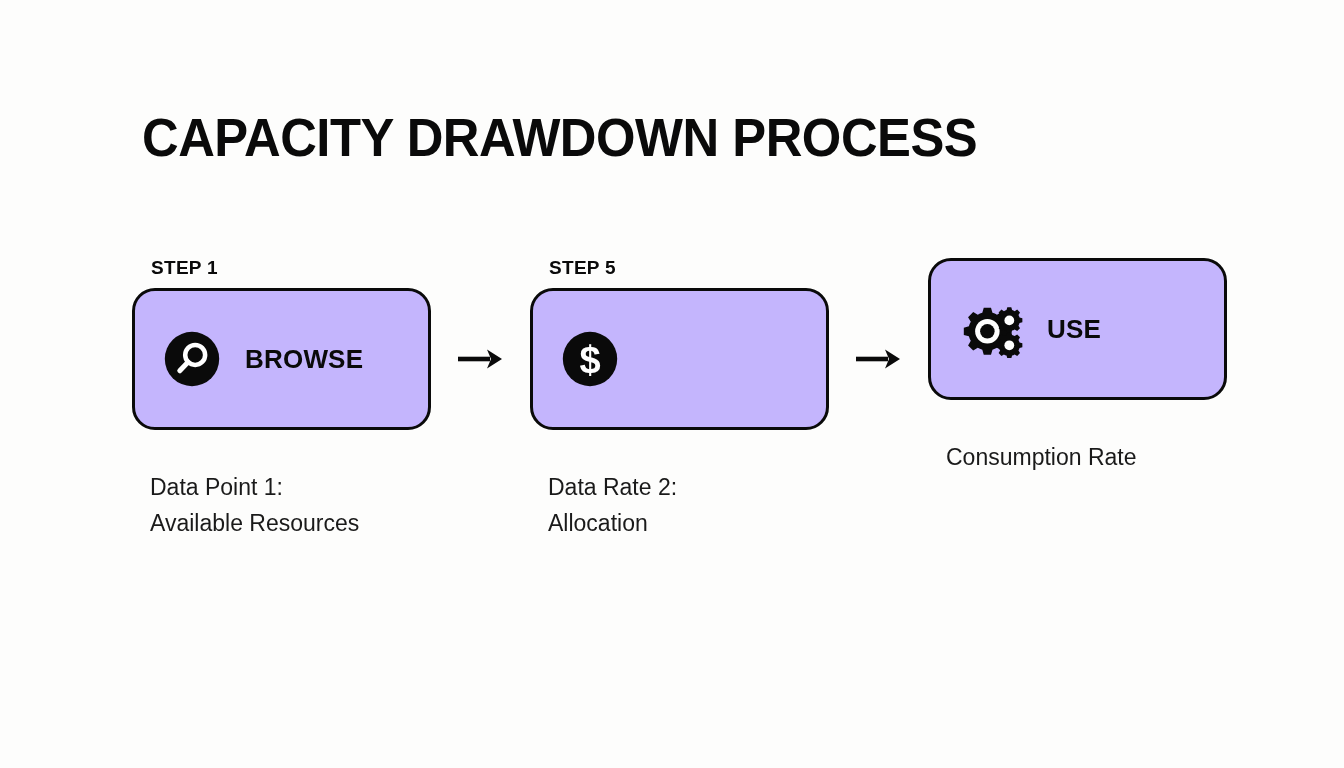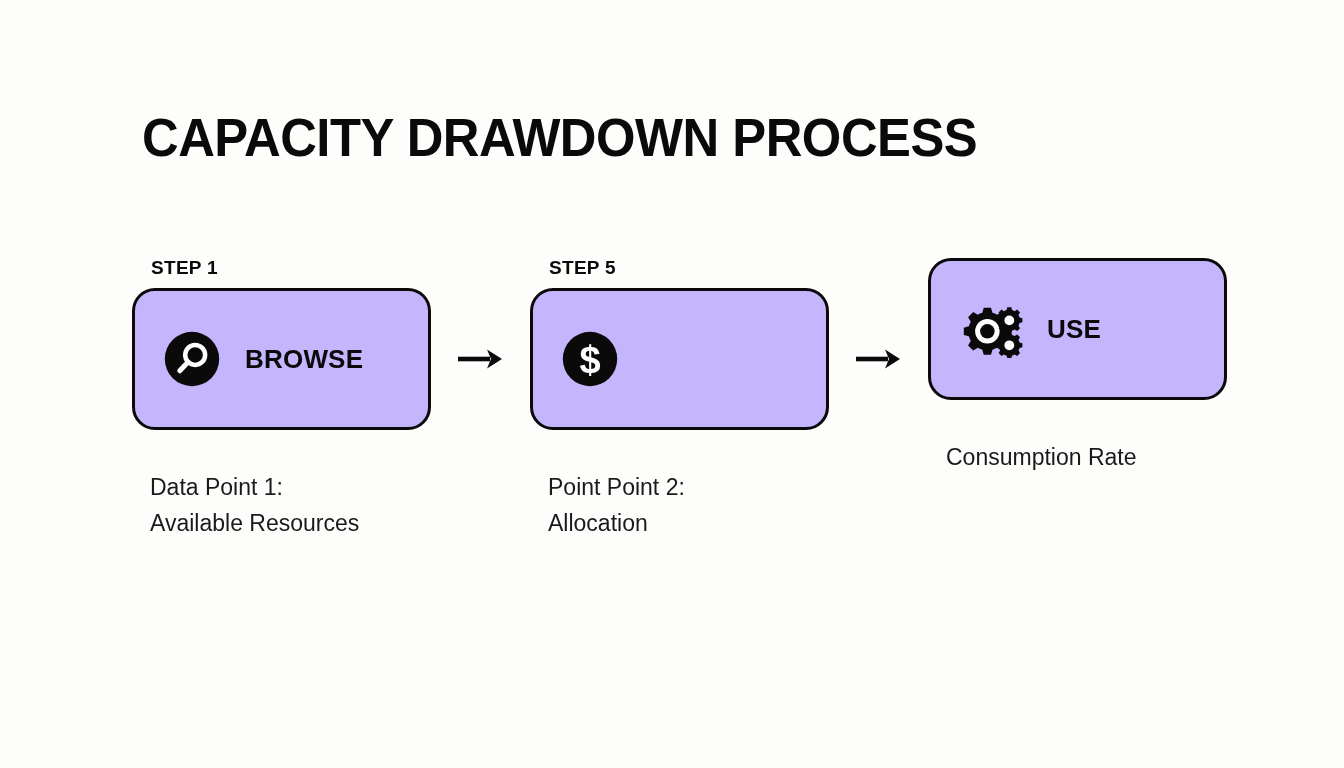--- a/index.html
+++ b/index.html
@@ -142,21 +142,21 @@
 
   <div class="step-col">
     <div class="step-label">STEP 5</div>
     <div class="step-card">
       <svg class="step-icon" viewBox="0 0 64 64">
         <circle cx="32" cy="32" r="30" fill="#0a0a0a"></circle>
         <text x="32" y="47.5" text-anchor="middle" font-family="Liberation Sans, sans-serif" font-size="42" font-weight="700" fill="#ffffff">$</text>
       </svg>
     </div>
     <div class="step-caption">
-      <span class="cap-line">Point Point 2:</span>
+      <span class="cap-line">Data Rate 2:</span>
       <span class="cap-line">Allocation</span>
     </div>
   </div>
 
   <div class="arrow-cell">
     <svg width="48" height="30" viewBox="0 0 48 30">
       <line x1="1" y1="15" x2="33" y2="15" stroke="#0a0a0a" stroke-width="4.6"></line>
       <path d="M30 5.5 L45 15 L30 24.5 L34 15 Z" fill="#0a0a0a"></path>
     </svg>
   </div>

